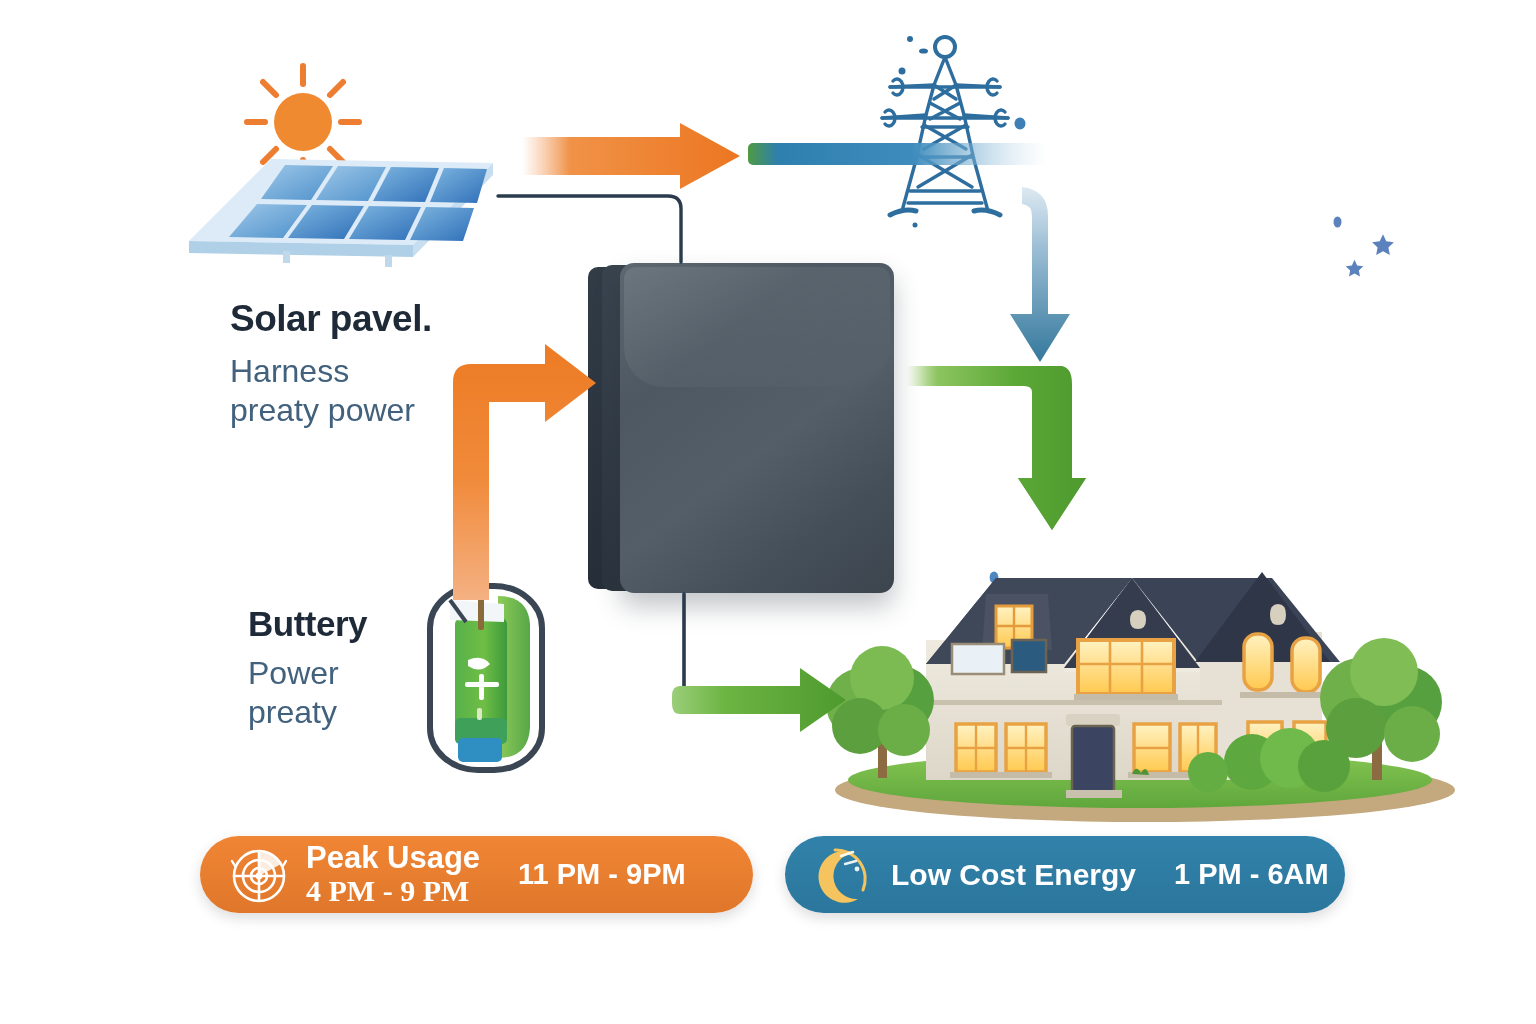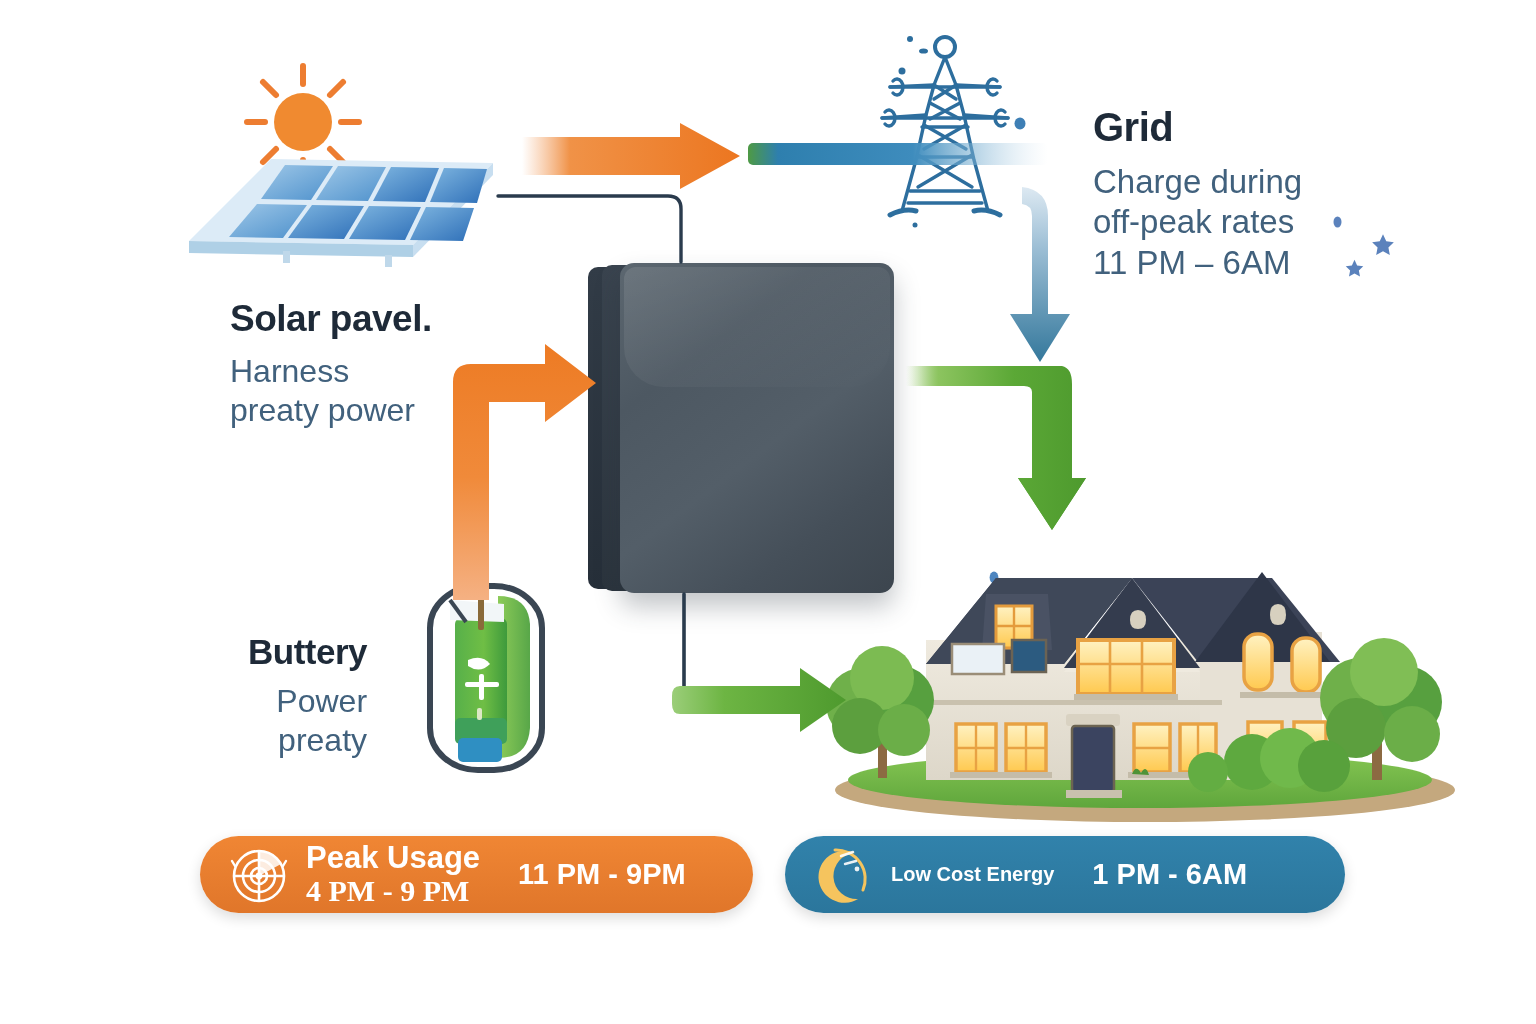--- a/index.html
+++ b/index.html
@@ -22,21 +22,21 @@
   .label-sub {
     color:#41617D;
     line-height:1.22;
     white-space:pre-line;
   }
 
   #solar-text  { position:absolute; left:230px; top:298px; }
   #solar-text .label-title { font-size:37px; }
   #solar-text .label-sub   { font-size:32px; margin-top:12px; }
 
-  #battery-text { position:absolute; left:248px; top:632px;text-align:right; }
+  #battery-text { position:absolute; left:248px; top:604px; }
   #battery-text .label-title { font-size:35px; }
   #battery-text .label-sub   { font-size:32px; margin-top:10px; }
 
   #grid-text { position:absolute; left:1093px; top:105px; }
   #grid-text .label-title { font-size:40px; }
   #grid-text .label-sub   { font-size:33px; margin-top:12px; }
 
   
   #sun { position:absolute; left:243px; top:62px; width:120px; height:120px; }
 
@@ -87,21 +87,21 @@
     display:flex;
     align-items:center;
     padding:0 26px;
     color:#ffffff;
     box-shadow:0 5px 14px rgba(0,0,0,.14);
   }
   #pill-peak { left:200px; top:836px; width:553px; background:linear-gradient(180deg,#f08634,#e0762a); }
   #pill-low  { left:785px; top:836px; width:560px; background:linear-gradient(180deg,#3182ab,#2b769c); }
   .pill-icon { width:66px; height:66px; flex:0 0 66px; margin-right:14px; }
   .pill-textblock { display:flex; flex-direction:column; justify-content:center; }
-  .pill-main { font-size:20px; font-weight:bold; line-height:1.04; white-space:nowrap; }
+  .pill-main { font-size:30px; font-weight:bold; line-height:1.04; white-space:nowrap; }
   .pill-sub  { font-size:29px; font-weight:bold; line-height:1.1; white-space:nowrap; }
   .pill-time { font-size:29px; font-weight:bold; margin-left:38px; white-space:nowrap; }
   #pill-peak .pill-main { font-size:31px; }
   #pill-peak .pill-sub  { font-size:30px;font-family:Liberation Serif, serif; }
 
   
   .star-deco { position:absolute; }
 </style>
 </head>
 <body>
@@ -189,26 +189,20 @@
         <path d="M30 190 q14 -7 26 -4 M140 190 q-14 -7 -26 -4" stroke-width="5"></path>
       </g>
       <g fill="#2D6E9E">
         <circle cx="50" cy="14" r="3"></circle>
         <circle cx="42" cy="46" r="3.5"></circle>
         <circle cx="55" cy="200" r="2.5"></circle>
       </g>
     </svg>
   </div>
 
-  <div id="grid-text">
-    <div class="label-title">Grid</div>
-    <div class="label-sub">Charge during
-off-peak rates
-11 PM – 6AM</div>
-  </div>
 
   <div class="star-deco" style="left:1370px; top:232px;">
     <svg width="26" height="26" viewBox="0 0 24 24">
         <path d="M12 2l3 6.5 7 .9-5 4.8 1.3 7-6.3-3.4-6.3 3.4 1.3-7-5-4.8 7-.9z" fill="#5B82BC"></path>
       </svg>
   </div>
   <div class="star-deco" style="left:1344px; top:258px;">
     <svg width="21" height="21" viewBox="0 0 24 24">
         <path d="M12 2l3 6.5 7 .9-5 4.8 1.3 7-6.3-3.4-6.3 3.4 1.3-7-5-4.8 7-.9z" fill="#5B82BC"></path>
       </svg>

